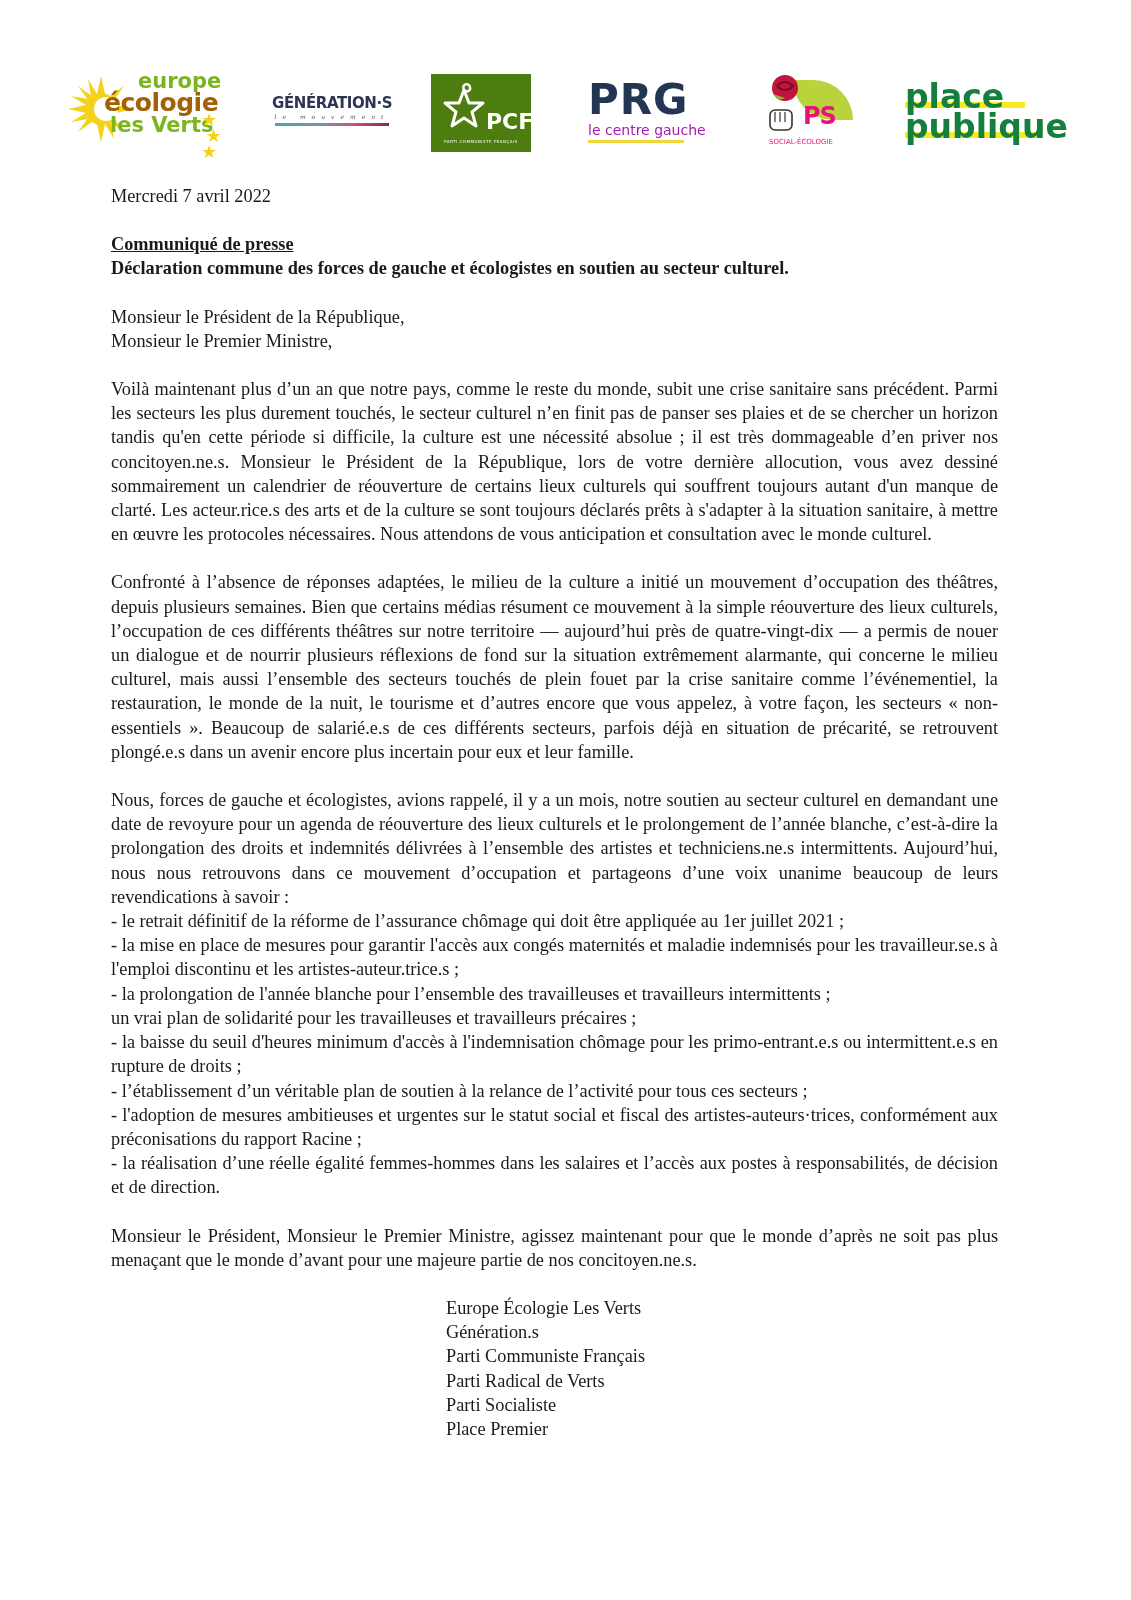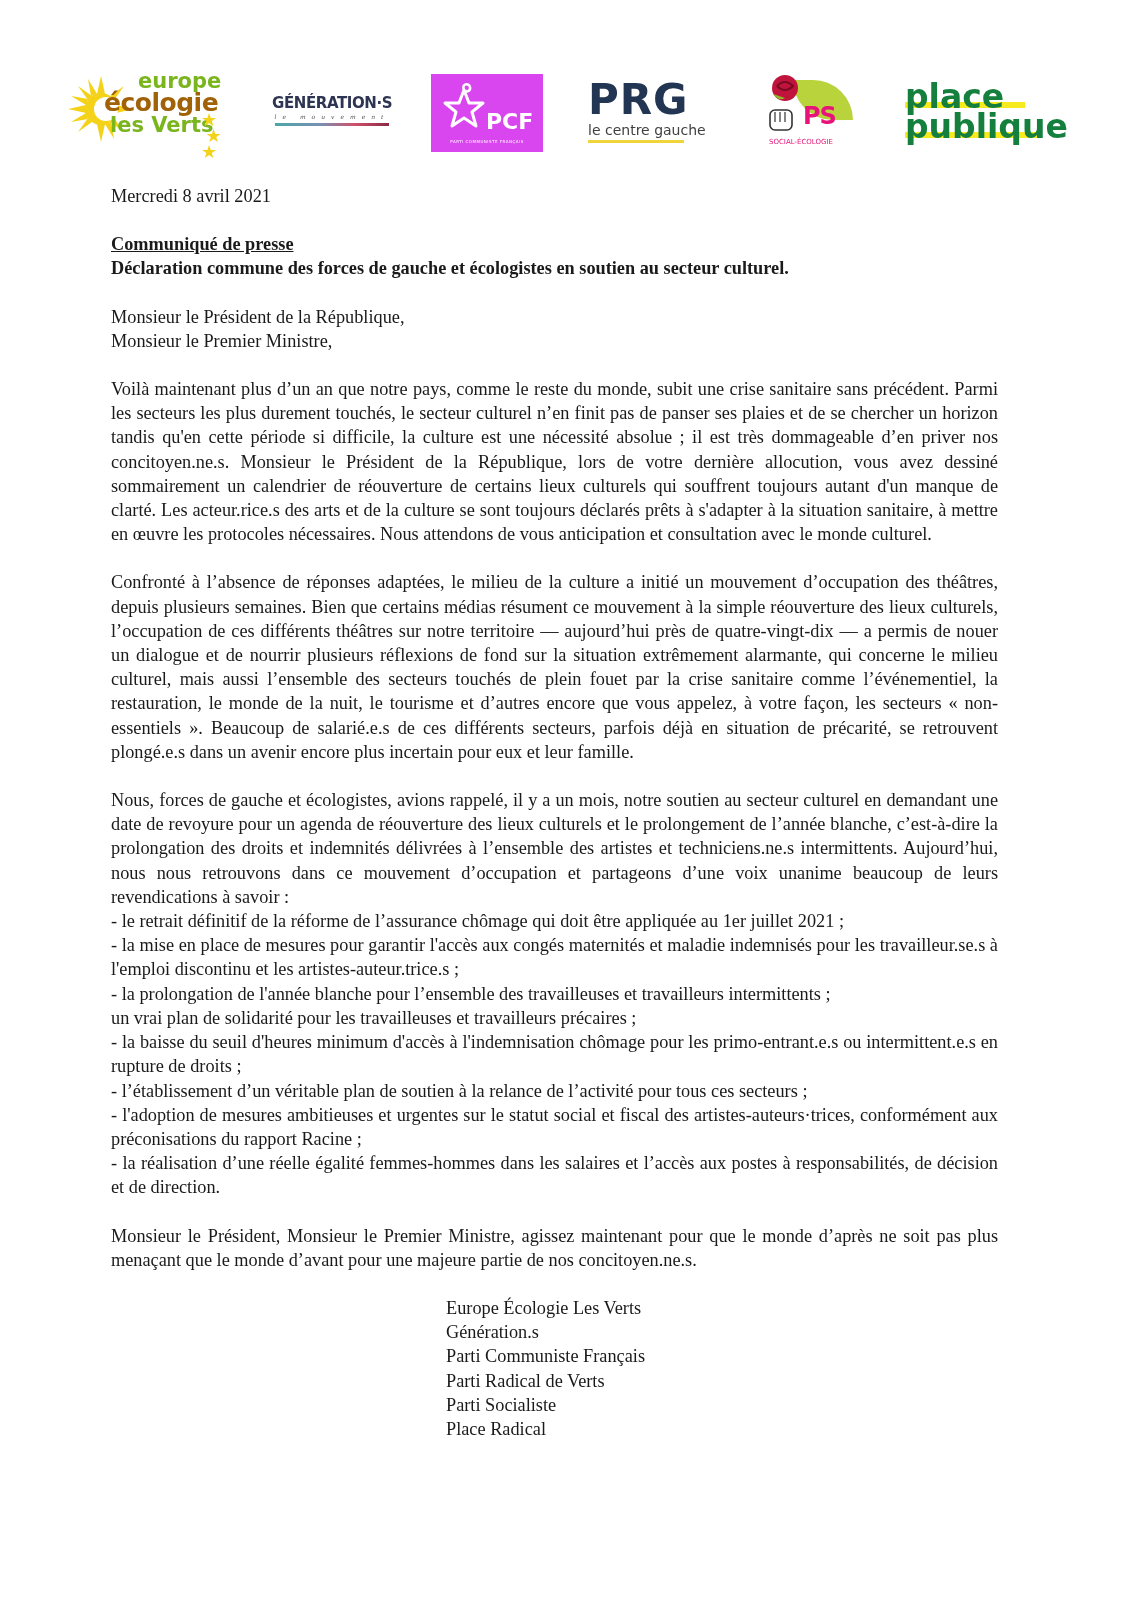--- a/index.html
+++ b/index.html
@@ -23,32 +23,32 @@
   
   .logo-gens { left: 272px; top: 32px; width: 120px; height: 40px; text-align: center; }
   .gens-name { font-family: "DejaVu Sans", sans-serif; font-weight: bold; font-size: 15px;
                color: #2e3552; letter-spacing: -0.4px; display: block; }
   .gens-sub { font-family: "DejaVu Serif", serif; font-style: italic; font-size: 6px; color: #555;
               letter-spacing: 6px; display: block; margin-top: 1px; }
   .gens-bar { height: 3px; margin: 3px 3px 0 3px;
               background: linear-gradient(90deg, #4aa6a8 0%, #7a8fb3 40%, #d0506a 70%, #8a2a45 100%); }
 
   
-  .logo-pcf { left: 431px; top: 12px; width: 112px; height: 78px; background: #d946ef; }
+  .logo-pcf { left: 431px; top: 12px; width: 100px; height: 78px; background: #4d7c0f; }
   .pcf-star { position: absolute; left: 8px; top: 8px; width: 50px; height: 50px; }
   .pcf-name { position: absolute; left: 55px; top: 35px; color: #fff; font-family: "DejaVu Sans", sans-serif;
               font-weight: bold; font-size: 22px; }
   .pcf-sub { position: absolute; left: 0; right: 0; top: 65px; text-align: center; color: #fff;
              font-family: "DejaVu Sans", sans-serif; font-size: 4px; letter-spacing: 0.5px; }
 
   
   .logo-prg { left: 588px; top: 18px; width: 130px; height: 70px; }
   .prg-name { font-family: "DejaVu Sans", sans-serif; font-weight: bold; font-size: 42px; color: #223553;
               line-height: 40px; letter-spacing: 1px; display:block; }
-  .prg-sub { font-family: "DejaVu Sans", sans-serif; font-size: 14px; color: #404040; display:block; margin-top: 2px; }
+  .prg-sub { font-family: "DejaVu Sans", sans-serif; font-size: 14px; color: #a21caf; display:block; margin-top: 2px; }
   .prg-bar { height: 3px; width: 96px; background: #f1d43a; margin-top: 2px; }
 
   
   .logo-ps { left: 763px; top: 10px; width: 100px; height: 80px; }
   .ps-leaf { position: absolute; left: 30px; top: 8px; width: 60px; height: 40px; background: #b9d33c;
              border-radius: 0 40px 0 40px; }
   .ps-rose { position: absolute; left: 2px; top: 0px; width: 40px; height: 38px; }
   .ps-fist { position: absolute; left: 4px; top: 34px; width: 30px; height: 30px; }
   .ps-name { position: absolute; left: 40px; top: 30px; font-family: "DejaVu Sans", sans-serif; font-weight: bold;
              font-size: 24px; color: #e7137a; letter-spacing: -1px; }
@@ -148,21 +148,21 @@
     <span class="ps-sub">SOCIAL-ÉCOLOGIE</span>
   </div>
 
   <div class="logo logo-pp">
     <span class="pp-line pp-l1"><span>place</span></span>
     <span class="pp-line pp-l2"><span>publique</span></span>
   </div>
 </div>
 
 <div class="doc">
-  <p class="date">Mercredi 8 avril 2021</p>
+  <p class="date">Mercredi 7 avril 2022</p>
 
   <p class="kicker">Communiqué de presse </p>
   <p class="headline">Déclaration commune des forces de gauche et écologistes en soutien au secteur culturel.</p>
 
   <div class="salutation">
     <div>Monsieur le Président de la République,</div>
     <div>Monsieur le Premier Ministre,</div>
   </div>
 
   <p class="para">Voilà maintenant plus d’un an que notre pays, comme le reste du monde, subit une crise sanitaire sans précédent. Parmi les secteurs les plus durement touchés, le secteur culturel n’en finit pas de panser ses plaies et de se chercher un horizon tandis qu'en cette période si difficile, la culture est une nécessité absolue ; il est très dommageable d’en priver nos concitoyen.ne.s. Monsieur le Président de la République, lors de votre dernière allocution, vous avez dessiné sommairement un calendrier de réouverture de certains lieux culturels qui souffrent toujours autant d'un manque de clarté. Les acteur.rice.s des arts et de la culture se sont toujours déclarés prêts à s'adapter à la situation sanitaire, à mettre en œuvre les protocoles nécessaires. Nous attendons de vous anticipation et consultation avec le monde culturel.</p>
@@ -181,15 +181,15 @@
   </ul>
 
   <p class="closing">Monsieur le Président, Monsieur le Premier Ministre, agissez maintenant pour que le monde d’après ne soit pas plus menaçant que le monde d’avant pour une majeure partie de nos concitoyen.ne.s.</p>
 
   <ul class="signatories">
     <li>Europe Écologie Les Verts</li>
     <li>Génération.s</li>
     <li>Parti Communiste Français</li>
     <li>Parti Radical de Verts</li>
     <li>Parti Socialiste</li>
-    <li>Place Radical</li>
+    <li>Place Premier</li>
   </ul>
 </div>
 
 </body></html>

